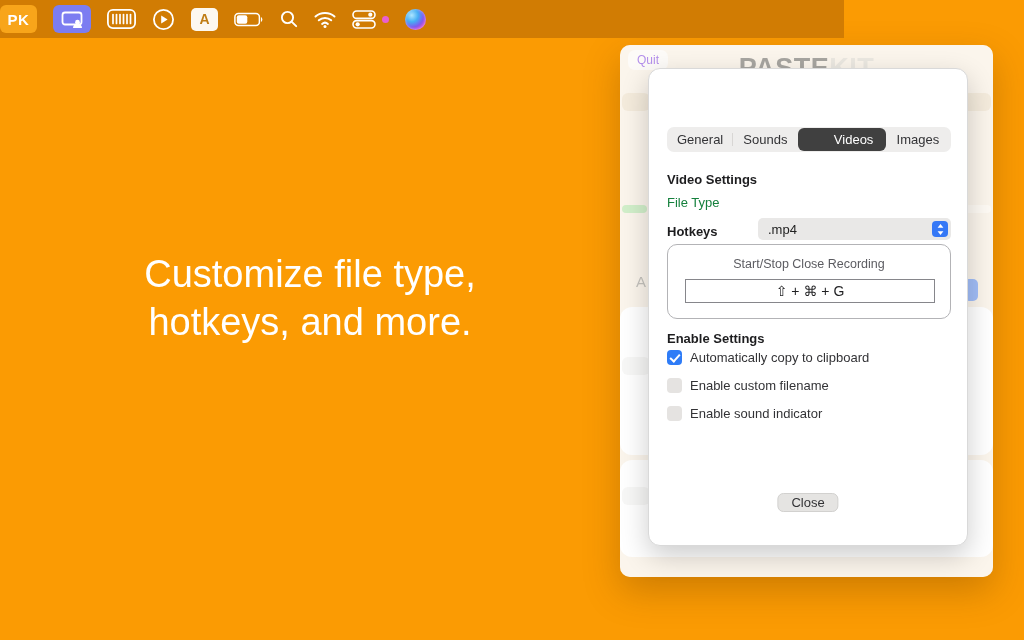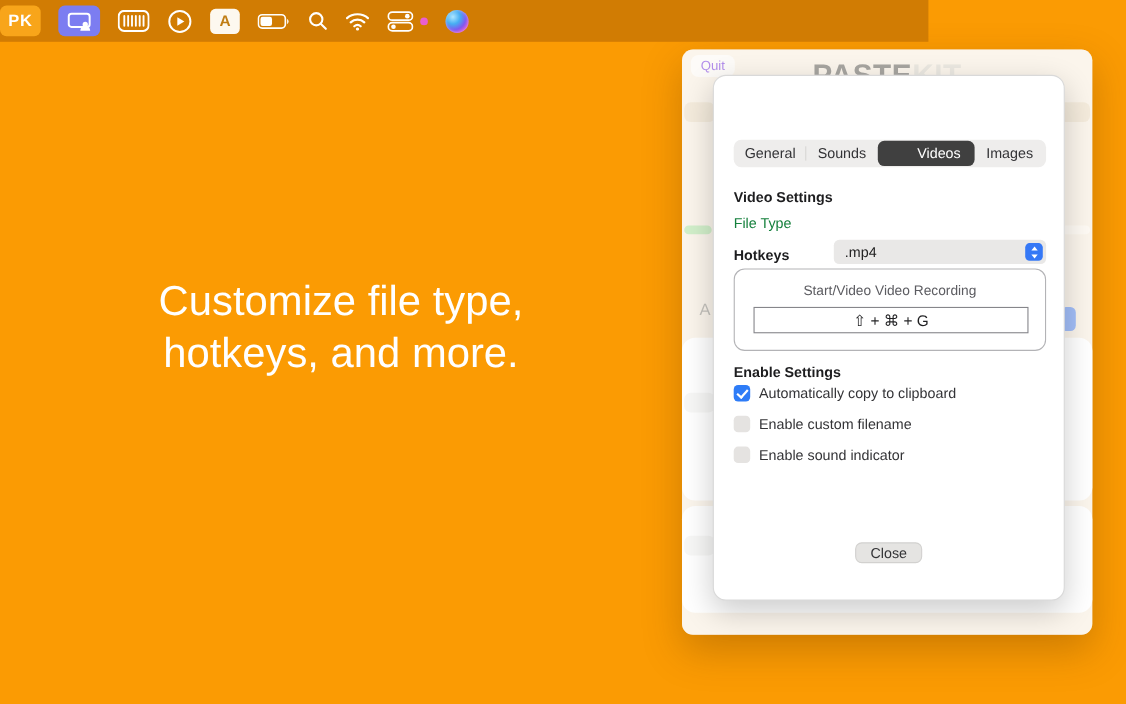--- a/index.html
+++ b/index.html
@@ -223,21 +223,21 @@
     <div class="select-stepper">
       <svg width="9" height="13" viewBox="0 0 10 14">
         <path d="M5 1 L8.2 5 H1.8 Z" fill="#fff"></path>
         <path d="M5 13 L1.8 9 H8.2 Z" fill="#fff"></path>
       </svg>
     </div>
   </div>
 
   <div class="sec-heading h-hotkeys">Hotkeys</div>
   <div class="hotkey-box">
-    <div class="hotkey-caption">Start/Video Video Recording</div>
+    <div class="hotkey-caption">Start/Stop Close Recording</div>
     <div class="hotkey-field">⇧ + ⌘ + G</div>
   </div>
 
   <div class="sec-heading h-session">Enable Settings</div>
 
   <div class="cb-row cb-1">
     <div class="checkbox checked"></div>
     <div class="cb-label">Automatically copy to clipboard</div>
   </div>
   <div class="cb-row cb-2">

